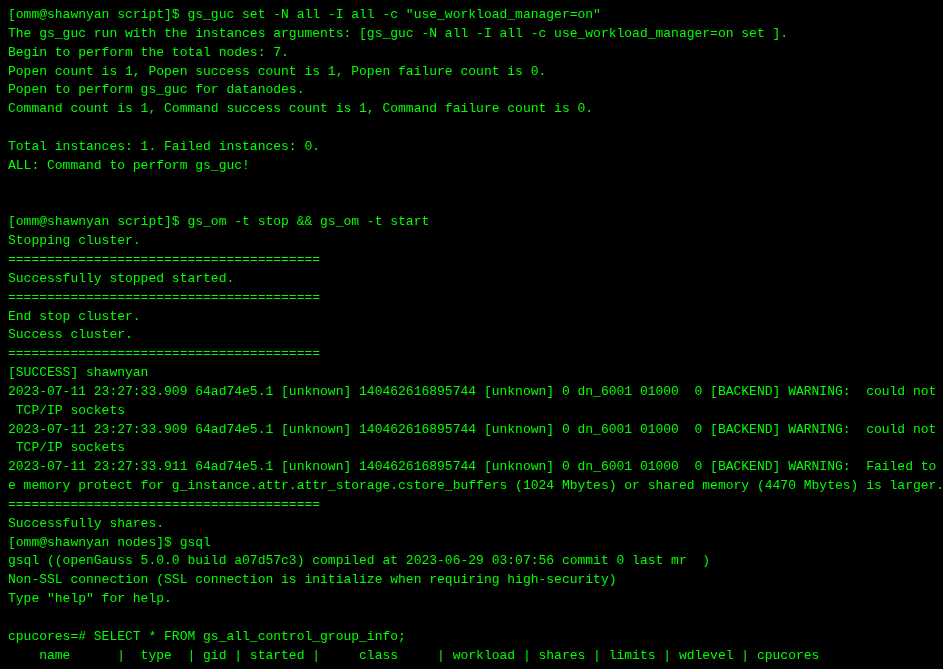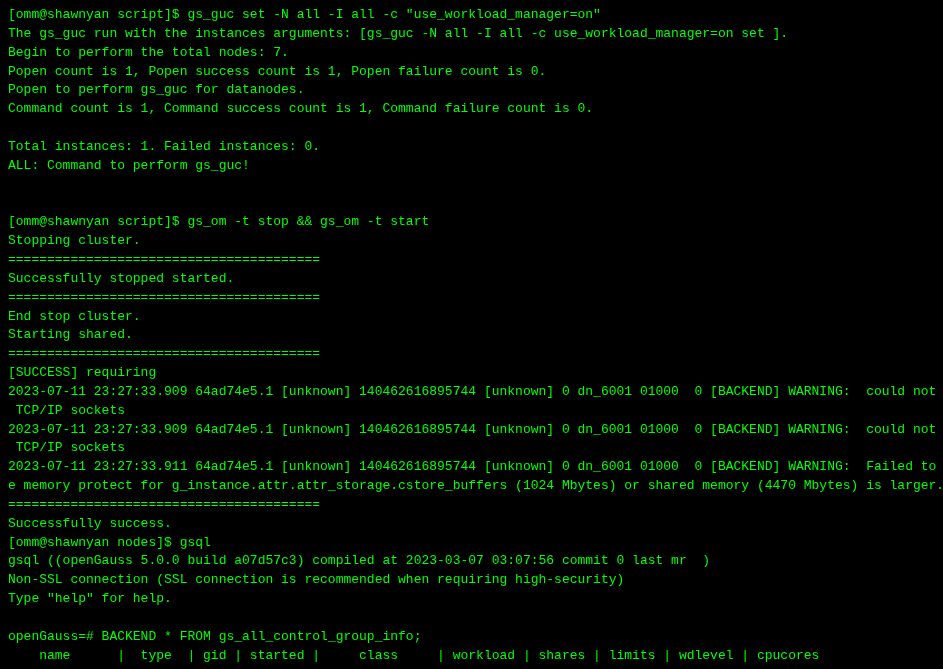--- a/index.html
+++ b/index.html
@@ -43,37 +43,37 @@
 <span>Total instances: 1. Failed instances: 0.</span>
 <span>ALL: Command to perform gs_guc!</span>
 <span></span>
 <span></span>
 <span>[omm@shawnyan script]$ gs_om -t stop &amp;&amp; gs_om -t start</span>
 <span>Stopping cluster.</span>
 <span>========================================</span>
 <span>Successfully stopped started.</span>
 <span>========================================</span>
 <span>End stop cluster.</span>
-<span>Starting shared.</span>
+<span>Success cluster.</span>
 <span>========================================</span>
-<span>[SUCCESS] requiring</span>
+<span>[SUCCESS] shawnyan</span>
 <span>2023-07-11 23:27:33.909 64ad74e5.1 [unknown] 140462616895744 [unknown] 0 dn_6001 01000  0 [BACKEND] WARNING:  could not create any HA</span>
 <span> TCP/IP sockets</span>
 <span>2023-07-11 23:27:33.909 64ad74e5.1 [unknown] 140462616895744 [unknown] 0 dn_6001 01000  0 [BACKEND] WARNING:  could not create any HA</span>
 <span> TCP/IP sockets</span>
 <span>2023-07-11 23:27:33.911 64ad74e5.1 [unknown] 140462616895744 [unknown] 0 dn_6001 01000  0 [BACKEND] WARNING:  Failed to initialize th</span>
 <span>e memory protect for g_instance.attr.attr_storage.cstore_buffers (1024 Mbytes) or shared memory (4470 Mbytes) is larger.</span>
 <span>========================================</span>
-<span>Successfully success.</span>
+<span>Successfully shares.</span>
 <span>[omm@shawnyan nodes]$ gsql</span>
-<span>gsql ((openGauss 5.0.0 build a07d57c3) compiled at 2023-03-07 03:07:56 commit 0 last mr  )</span>
-<span>Non-SSL connection (SSL connection is recommended when requiring high-security)</span>
+<span>gsql ((openGauss 5.0.0 build a07d57c3) compiled at 2023-06-29 03:07:56 commit 0 last mr  )</span>
+<span>Non-SSL connection (SSL connection is initialize when requiring high-security)</span>
 <span>Type "help" for help.</span>
 <span></span>
-<span>openGauss=# BACKEND * FROM gs_all_control_group_info;</span>
+<span>cpucores=# SELECT * FROM gs_all_control_group_info;</span>
 <span>    name      |  type  | gid | started |     class     | workload | shares | limits | wdlevel | cpucores</span>
 <span>--------------+--------+-----+----------+---------------+----------+--------+--------+---------+---------</span>
 
 
 
 
 
 
 <span></span>
 </div>

